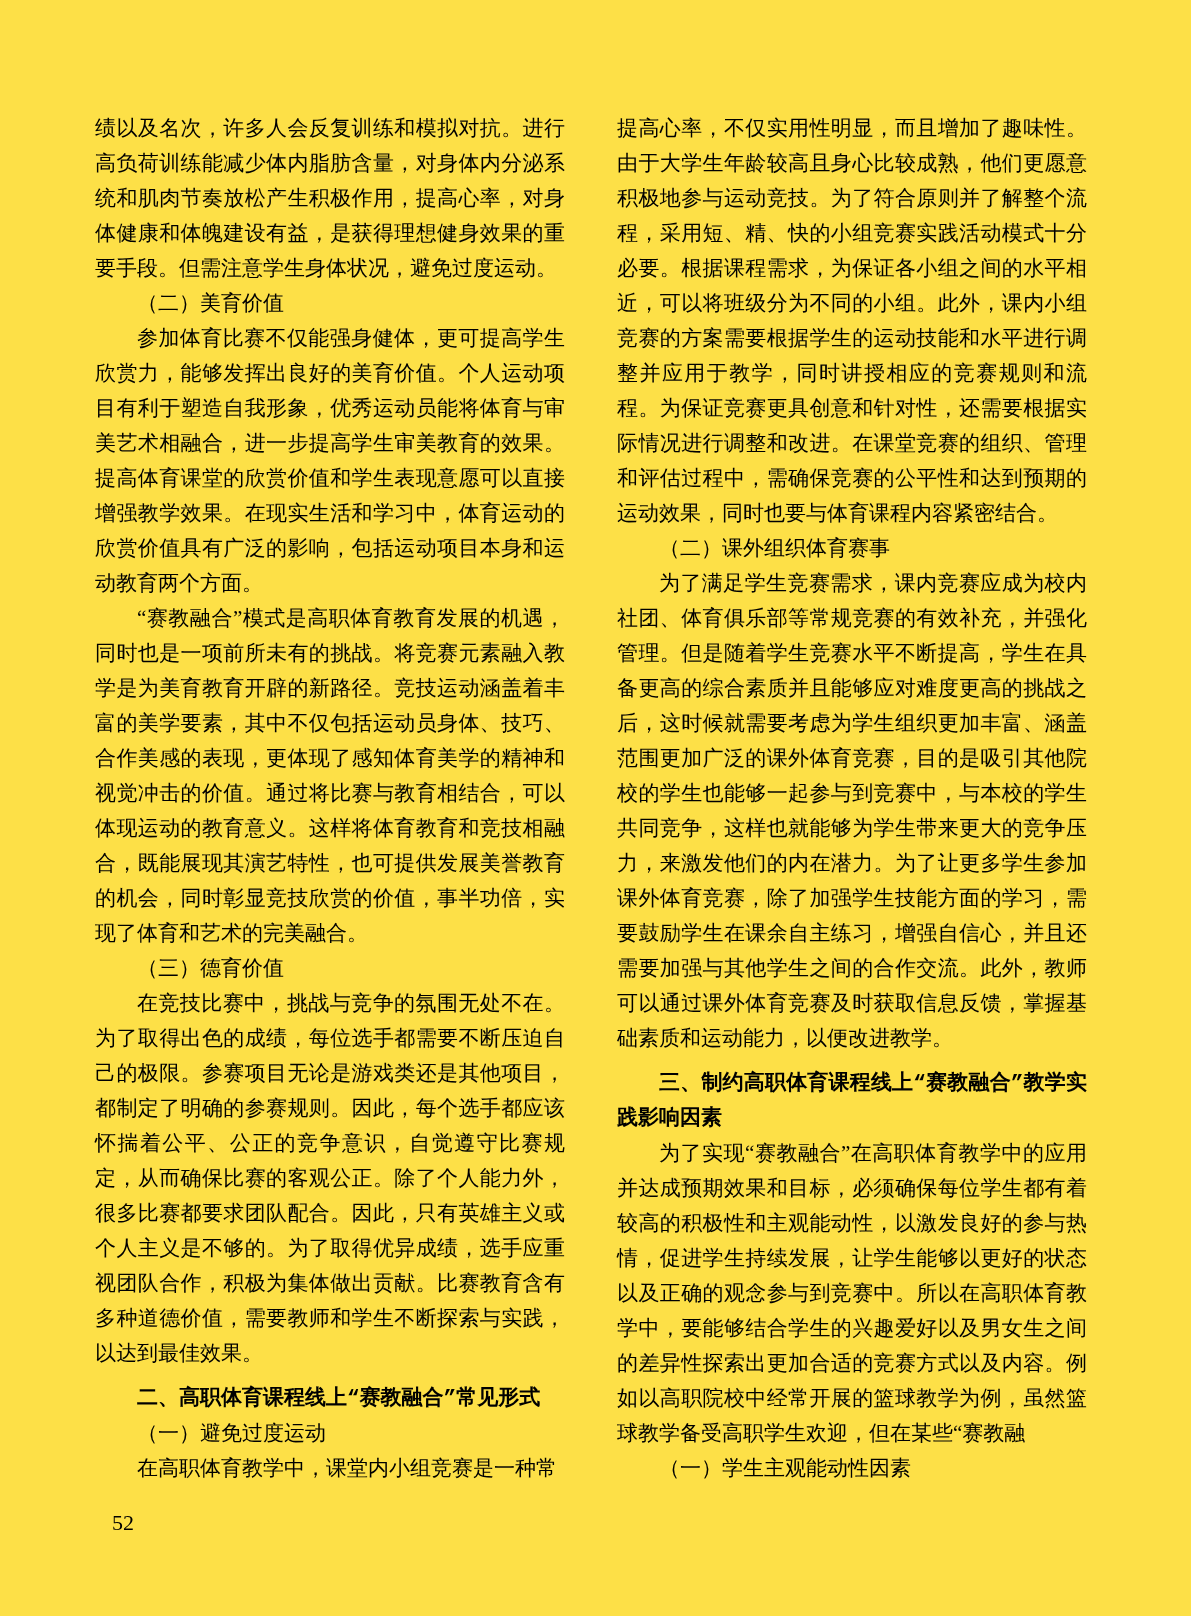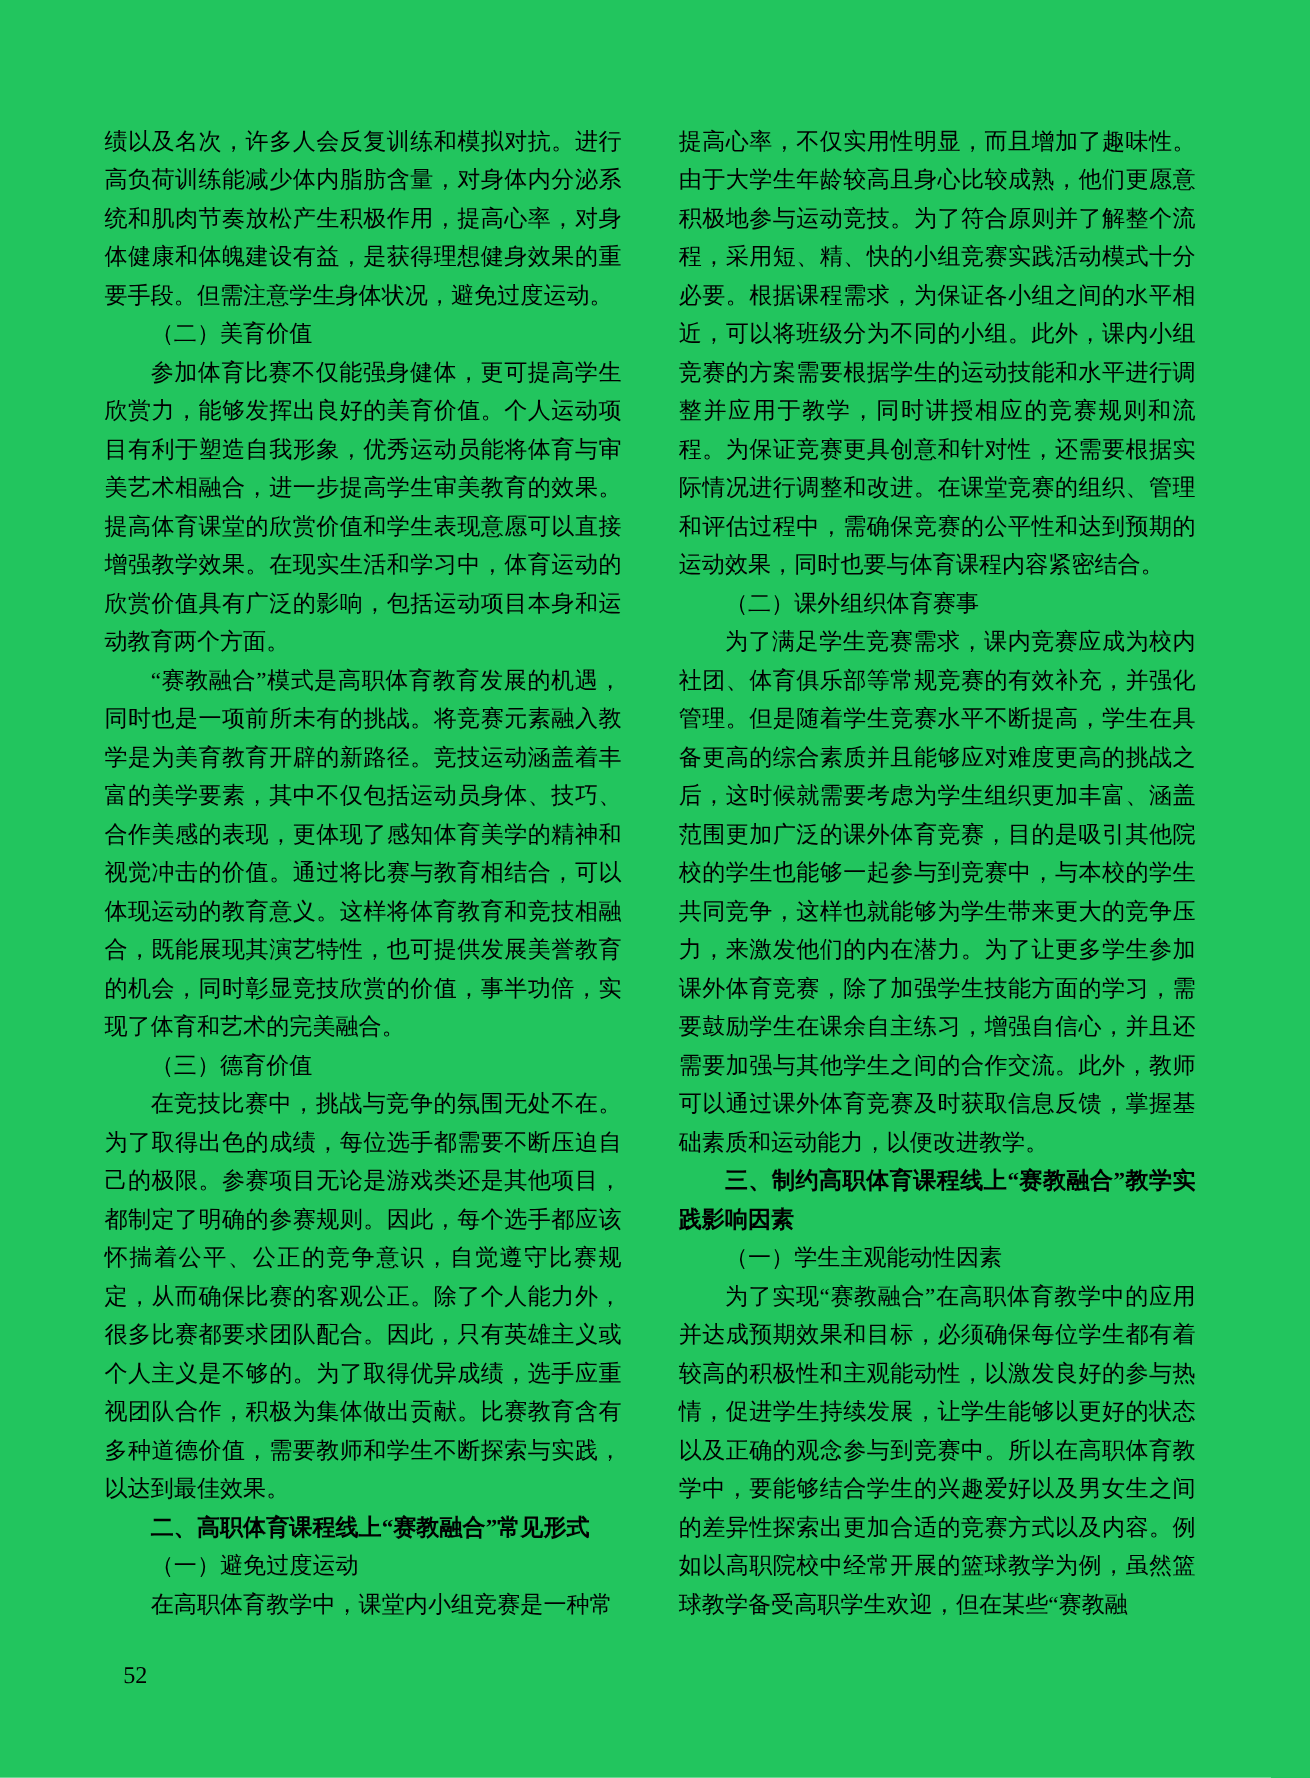--- a/index.html
+++ b/index.html
@@ -9,21 +9,21 @@
   }
   body {
     width: 1191px;
     height: 1616px;
     position: relative;
     overflow: hidden;
   }
   .page {
     position: absolute;
     inset: 0;
-    background: #22c55e;
+    background: #fde047;
   }
   .content {
     position: absolute;
     left: 95px;
     top: 111px;
     width: 992px;
     display: flex;
     gap: 52px;
   }
   .column {
@@ -41,23 +41,24 @@
   .block.indent {
     text-indent: 2em;
     font-family: Liberation Serif, serif;
   }
   .block.subheading {
     text-indent: 2em;
     text-align: left;
   }
   .block.heading {
     text-indent: 2em;
-    font-family: Liberation Serif, serif;
+    font-family: Liberation Mono, monospace;
     font-weight: 700;
     text-align: justify;
+    margin-top: 10px;
   }
   .page-number {
     position: absolute;
     left: 112px;
     top: 1505px;
     font-family: "Liberation Serif", "DejaVu Serif", serif;
     font-size: 22px;
     line-height: 35px;
     color: #000000;
   }
@@ -76,18 +77,18 @@
         <div class="block body indent">在竞技比赛中，挑战与竞争的氛围无处不在。为了取得出色的成绩，每位选手都需要不断压迫自己的极限。参赛项目无论是游戏类还是其他项目，都制定了明确的参赛规则。因此，每个选手都应该怀揣着公平、公正的竞争意识，自觉遵守比赛规定，从而确保比赛的客观公正。除了个人能力外，很多比赛都要求团队配合。因此，只有英雄主义或个人主义是不够的。为了取得优异成绩，选手应重视团队合作，积极为集体做出贡献。比赛教育含有多种道德价值，需要教师和学生不断探索与实践，以达到最佳效果。</div>
         <div class="block heading">二、高职体育课程线上“赛教融合”常见形式</div>
         <div class="block subheading">（一）避免过度运动</div>
         <div class="block body indent">在高职体育教学中，课堂内小组竞赛是一种常</div>
       </div>
     <div class="column">
         <div class="block body">提高心率，不仅实用性明显，而且增加了趣味性。由于大学生年龄较高且身心比较成熟，他们更愿意积极地参与运动竞技。为了符合原则并了解整个流程，采用短、精、快的小组竞赛实践活动模式十分必要。根据课程需求，为保证各小组之间的水平相近，可以将班级分为不同的小组。此外，课内小组竞赛的方案需要根据学生的运动技能和水平进行调整并应用于教学，同时讲授相应的竞赛规则和流程。为保证竞赛更具创意和针对性，还需要根据实际情况进行调整和改进。在课堂竞赛的组织、管理和评估过程中，需确保竞赛的公平性和达到预期的运动效果，同时也要与体育课程内容紧密结合。</div>
         <div class="block subheading">（二）课外组织体育赛事</div>
         <div class="block body indent">为了满足学生竞赛需求，课内竞赛应成为校内社团、体育俱乐部等常规竞赛的有效补充，并强化管理。但是随着学生竞赛水平不断提高，学生在具备更高的综合素质并且能够应对难度更高的挑战之后，这时候就需要考虑为学生组织更加丰富、涵盖范围更加广泛的课外体育竞赛，目的是吸引其他院校的学生也能够一起参与到竞赛中，与本校的学生共同竞争，这样也就能够为学生带来更大的竞争压力，来激发他们的内在潜力。为了让更多学生参加课外体育竞赛，除了加强学生技能方面的学习，需要鼓励学生在课余自主练习，增强自信心，并且还需要加强与其他学生之间的合作交流。此外，教师可以通过课外体育竞赛及时获取信息反馈，掌握基础素质和运动能力，以便改进教学。</div>
         <div class="block heading">三、制约高职体育课程线上“赛教融合”教学实践影响因素</div>
+        <div class="block body indent">为了实现“赛教融合”在高职体育教学中的应用并达成预期效果和目标，必须确保每位学生都有着较高的积极性和主观能动性，以激发良好的参与热情，促进学生持续发展，让学生能够以更好的状态以及正确的观念参与到竞赛中。所以在高职体育教学中，要能够结合学生的兴趣爱好以及男女生之间的差异性探索出更加合适的竞赛方式以及内容。例如以高职院校中经常开展的篮球教学为例，虽然篮球教学备受高职学生欢迎，但在某些“赛教融</div>
         <div class="block subheading">（一）学生主观能动性因素</div>
-        <div class="block body indent">为了实现“赛教融合”在高职体育教学中的应用并达成预期效果和目标，必须确保每位学生都有着较高的积极性和主观能动性，以激发良好的参与热情，促进学生持续发展，让学生能够以更好的状态以及正确的观念参与到竞赛中。所以在高职体育教学中，要能够结合学生的兴趣爱好以及男女生之间的差异性探索出更加合适的竞赛方式以及内容。例如以高职院校中经常开展的篮球教学为例，虽然篮球教学备受高职学生欢迎，但在某些“赛教融</div>
       </div>
   </div>
   <div class="page-number">52</div>
 </div>
 
 </body></html>

